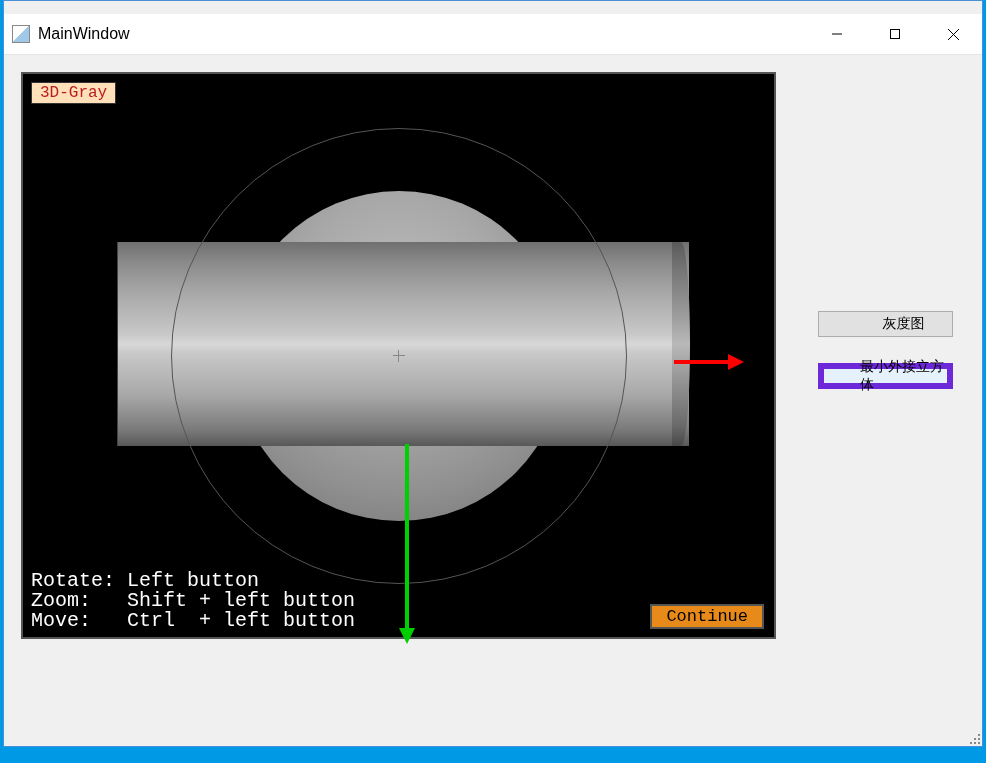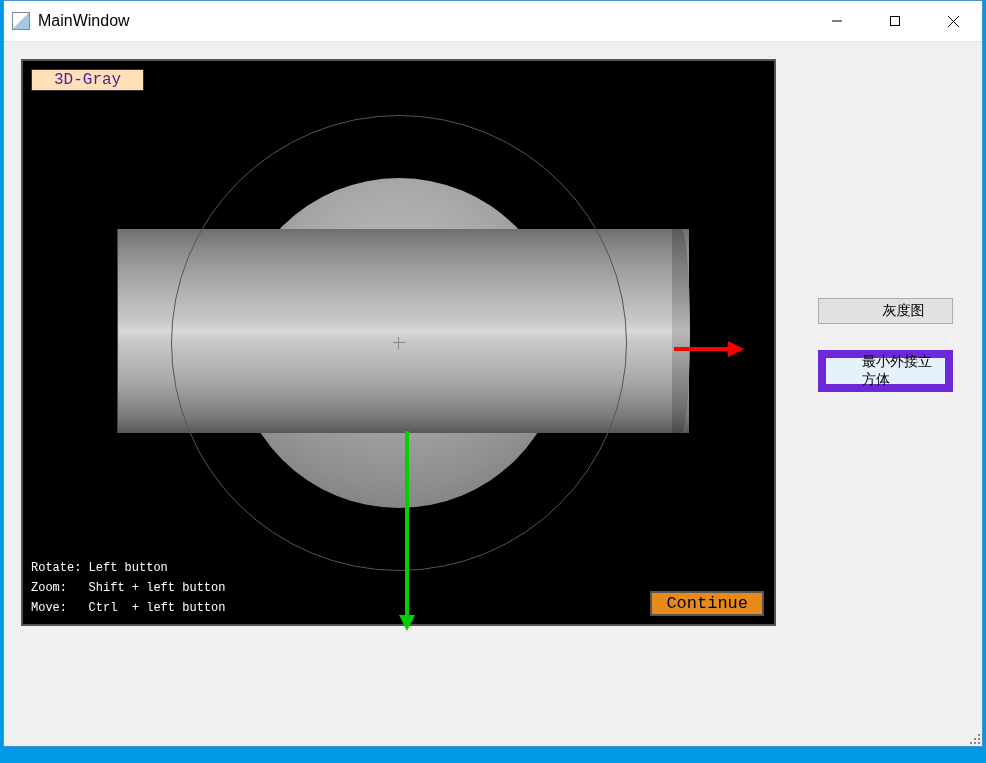--- a/index.html
+++ b/index.html
@@ -18,20 +18,21 @@
     display: flex;
     flex-direction: column;
   }
   .titlebar {
     height: 41px;
     background: #ffffff;
     display: flex;
     align-items: center;
     padding-left: 8px;
     border-bottom: 1px solid #e5e5e5;
+    margin-top: 13px;
   }
   .app-icon {
     width: 18px; height: 18px;
     border: 1px solid #888;
     background: linear-gradient(135deg,#fff 49%, #a0c8e8 50%);
     margin-right: 8px;
   }
   .title-text {
     font-size: 16px;
     color: #000;
@@ -56,24 +57,24 @@
     left: 17px; top: 17px;
     width: 755px; height: 567px;
     background: #000;
     border: 2px solid #555;
   }
   .badge-3d {
     position: absolute;
     left: 8px; top: 8px;
     background: #ffe0b8;
     border: 1px solid #333;
-    color: #4c1d95;
+    color: #b91c1c;
     font-family: "Courier New", monospace;
     font-size: 16px;
-    padding: 1px 22px;
+    padding: 1px 8px;
   }
   .trackball-circle {
     position: absolute;
     left: 50%; top: 50%;
     width: 456px; height: 456px;
     margin-left: -228px; margin-top: -228px;
     border: 1px solid #555;
     border-radius: 50%;
   }
   .sphere {
@@ -131,21 +132,21 @@
   }
   .axis-green {
     position: absolute;
     left: 375px; top: 370px;
   }
   .help-text {
     position: absolute;
     left: 8px; bottom: 6px;
     color: #fff;
     font-family: "Courier New", monospace;
-    font-size: 12px;
+    font-size: 20px;
     line-height: 20px;
     white-space: pre;
   }
   .continue-btn {
     position: absolute;
     right: 10px; bottom: 8px;
     background: #e88a1a;
     border: 2px solid #555;
     color: #000000;
     font-family: "Courier New", monospace;
@@ -163,22 +164,22 @@
     height: 26px;
     background: #e1e1e1;
     border: 1px solid #adadad;
     font-size: 14px;
     display: flex; align-items: center; justify-content: center;
     color: #000;
     padding-left: 36px;
   }
   .side-btn.focused {
     background: #e5f1fb;
-    border: 8px solid #6d28d9;
-    height: 42px;
+    border: 6px solid #6d28d9;
+    height: 26px;
   }
   .resize-grip {
     position: absolute;
     right: 2px; bottom: 2px;
     width: 14px; height: 14px;
   }
   .resize-grip span {
     position: absolute; width: 2px; height: 2px; background: #888;
   }
 </style>

